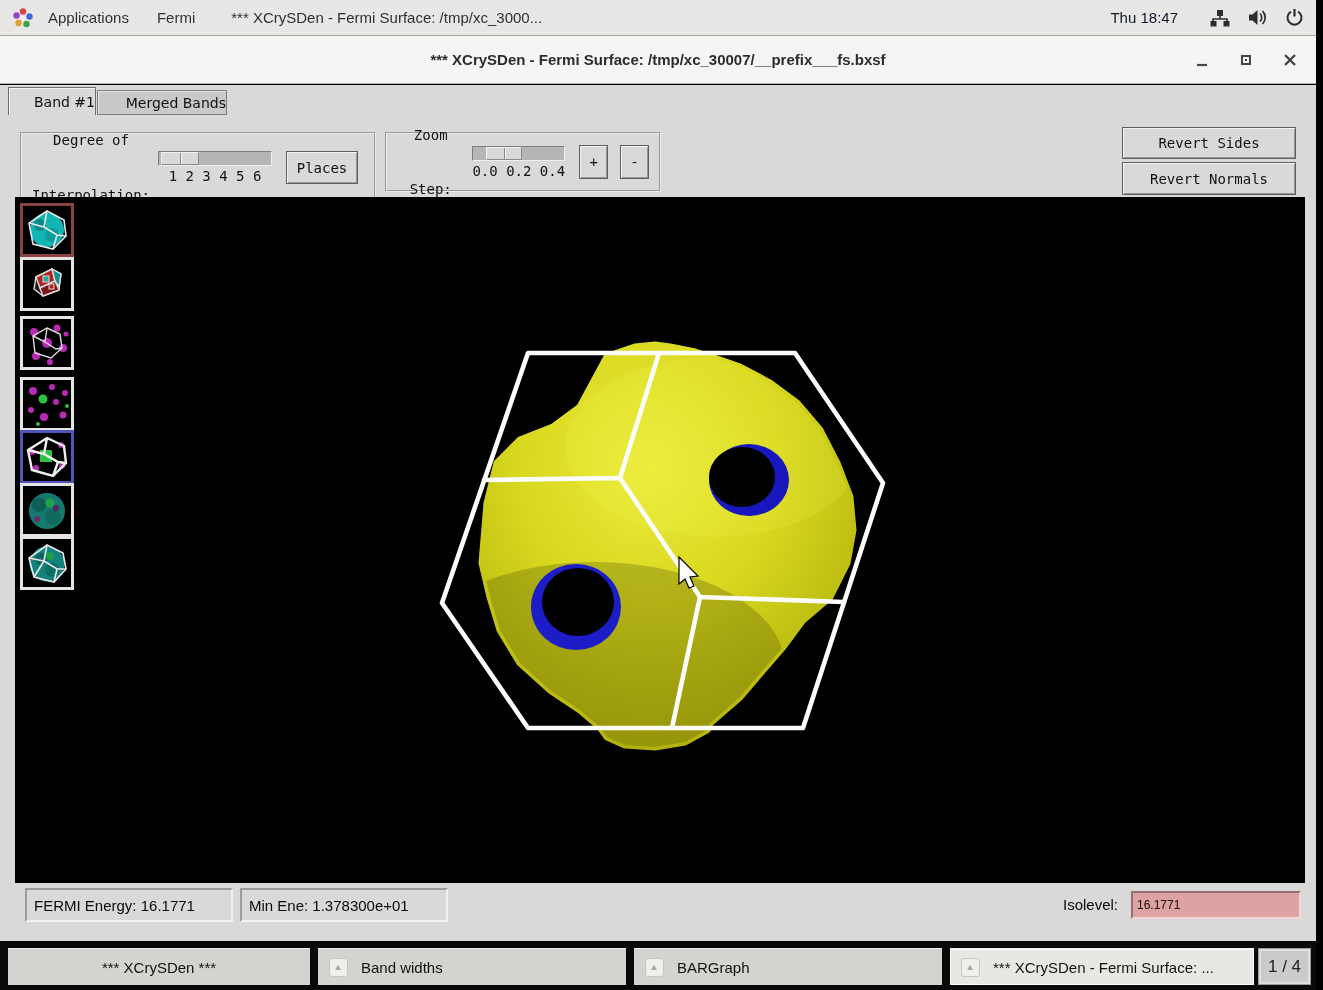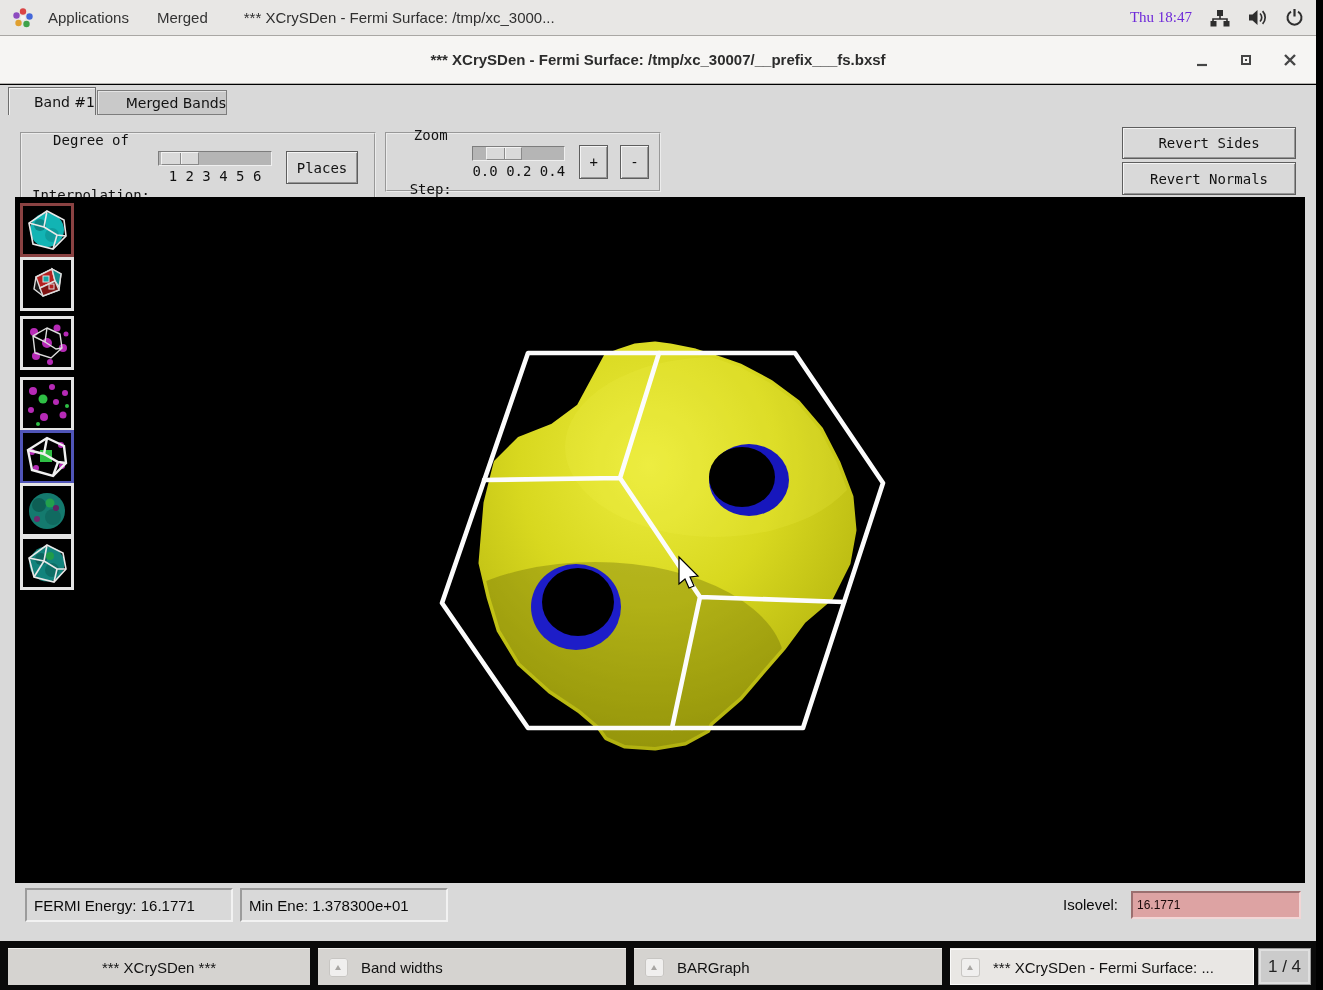--- a/index.html
+++ b/index.html
@@ -5,21 +5,21 @@
   html,body{margin:0;padding:0;background:#000;}
   .screen{position:relative;width:1323px;height:990px;background:#000;overflow:hidden;
           font-family:"Liberation Sans",sans-serif;-webkit-font-smoothing:antialiased;}
 
   
   .topbar{position:absolute;left:0;top:0;width:1316px;height:36px;background:#e8e7e5;
           border-bottom:1px solid #a9a7a4;display:flex;align-items:center;box-sizing:border-box;padding:0 12px;}
   .menu-item{font-size:15px;color:#333;padding:0 14px;cursor:default;}
   .topbar-title{font-size:15px;color:#2f2f2f;margin-left:22px;}
   .topbar-right{margin-left:auto;display:flex;align-items:center;gap:18px;}
-  .clock{font-size:15px;color:#6d28d9;margin-right:0;font-family:Liberation Serif, serif;}
+  .clock{font-size:15px;color:#0f172a;margin-right:14px;}
   .sysicon{display:flex;align-items:center;}
 
   
   .titlebar{position:absolute;left:0;top:36px;width:1316px;height:48px;background:#f6f5f3;
             border-bottom:1px solid #b3b1ae;box-sizing:border-box;}
   .titlebar .wtitle{position:absolute;left:0;right:0;top:0;height:100%;display:flex;align-items:center;
             justify-content:center;font-size:15px;font-weight:bold;color:#2c2c2c;}
   .win-controls{position:absolute;right:18px;top:0;height:100%;display:flex;align-items:center;gap:28px;}
   .wc{width:16px;height:16px;display:flex;align-items:center;justify-content:center;}
 
@@ -88,21 +88,21 @@
       <svg width="22" height="22" viewBox="0 0 22 22">
         <circle cx="11" cy="4.5" r="3.2" fill="#d94545"></circle>
         <circle cx="17.5" cy="9.5" r="3.2" fill="#4468d9"></circle>
         <circle cx="14.5" cy="17" r="3.2" fill="#3fa24a"></circle>
         <circle cx="6.5" cy="16" r="3.2" fill="#e0a030"></circle>
         <circle cx="4.5" cy="8.5" r="3.2" fill="#8d4bbf"></circle>
         <circle cx="11" cy="11" r="2.4" fill="#f2f2f2"></circle>
       </svg>
     </span>
     <span class="menu-item">Applications</span>
-    <span class="menu-item">Merged</span>
+    <span class="menu-item">Fermi</span>
     <span class="topbar-title">*** XCrySDen - Fermi Surface: /tmp/xc_3000...</span>
     <span class="topbar-right">
       <span class="clock">Thu 18:47</span>
       <span class="sysicon">
         <svg width="20" height="18" viewBox="0 0 20 18">
           <rect x="7" y="1" width="6" height="6" fill="#2e2e2e"></rect>
           <path d="M10,7 v3 M3,14 v-4 h14 v4" stroke="#2e2e2e" stroke-width="1.6" fill="none"></path>
           <rect x="0.5" y="12" width="6" height="5.5" fill="#2e2e2e"></rect>
           <rect x="13.5" y="12" width="6" height="5.5" fill="#2e2e2e"></rect>
         </svg>

